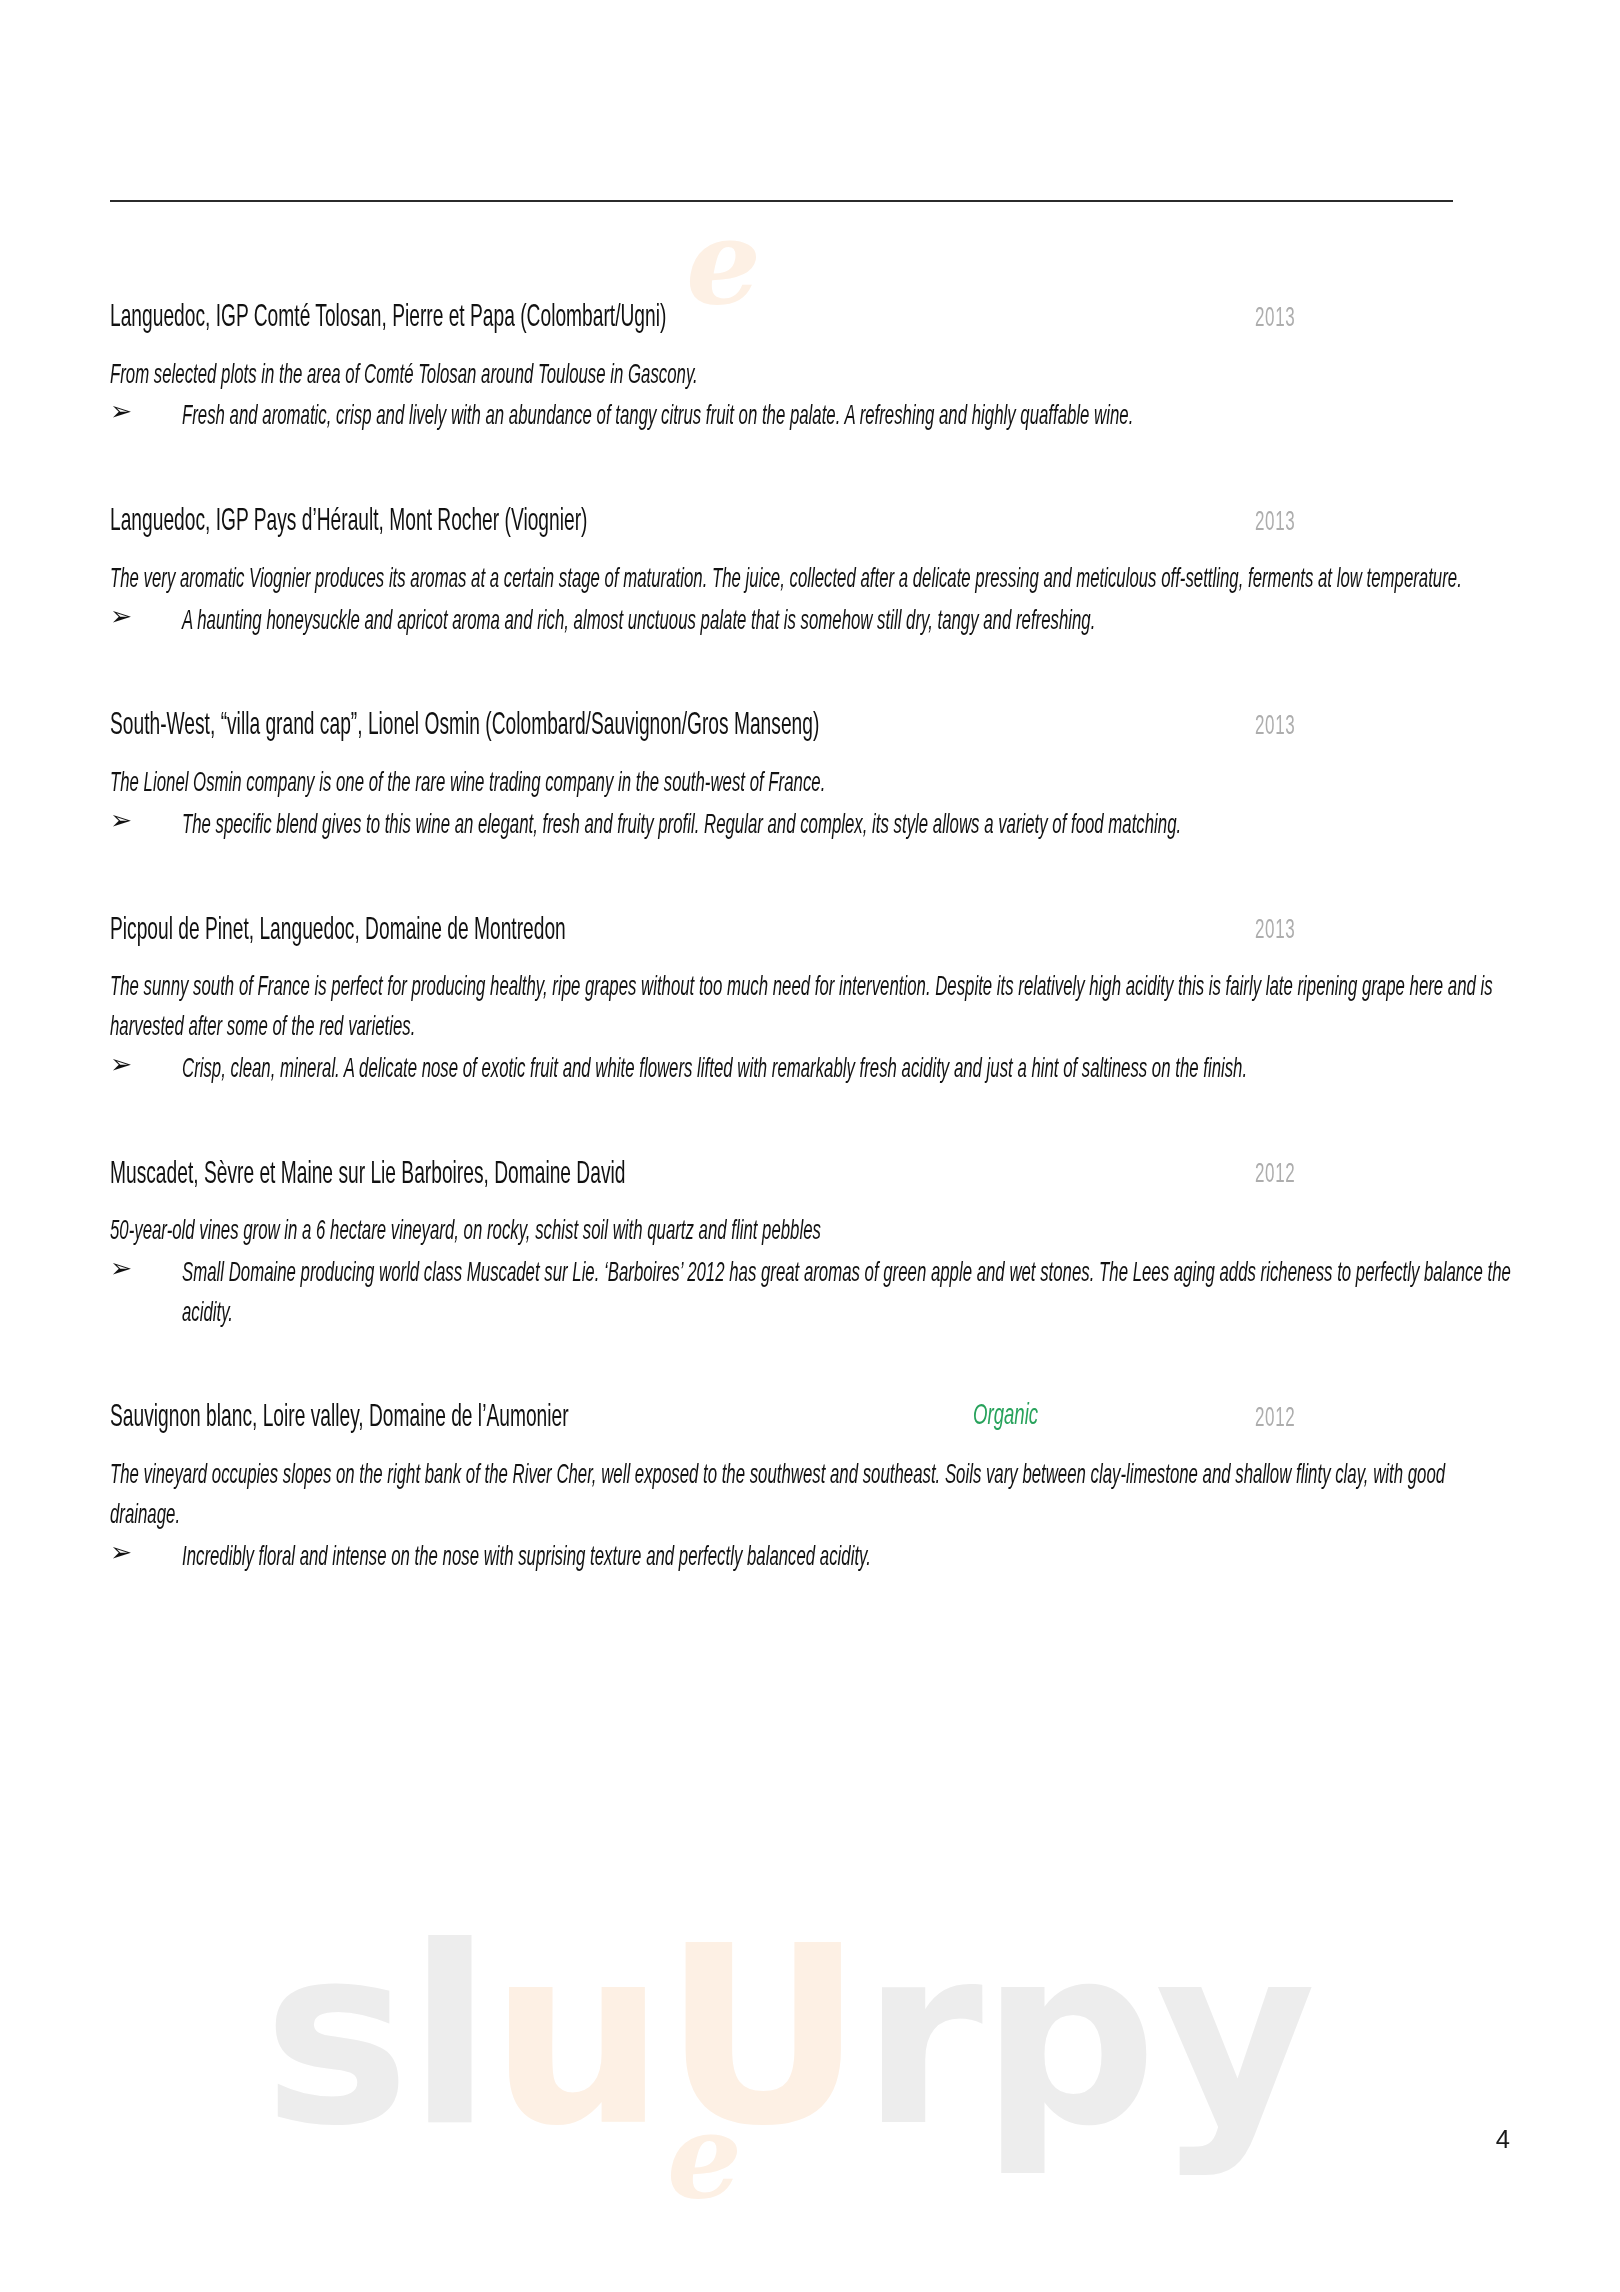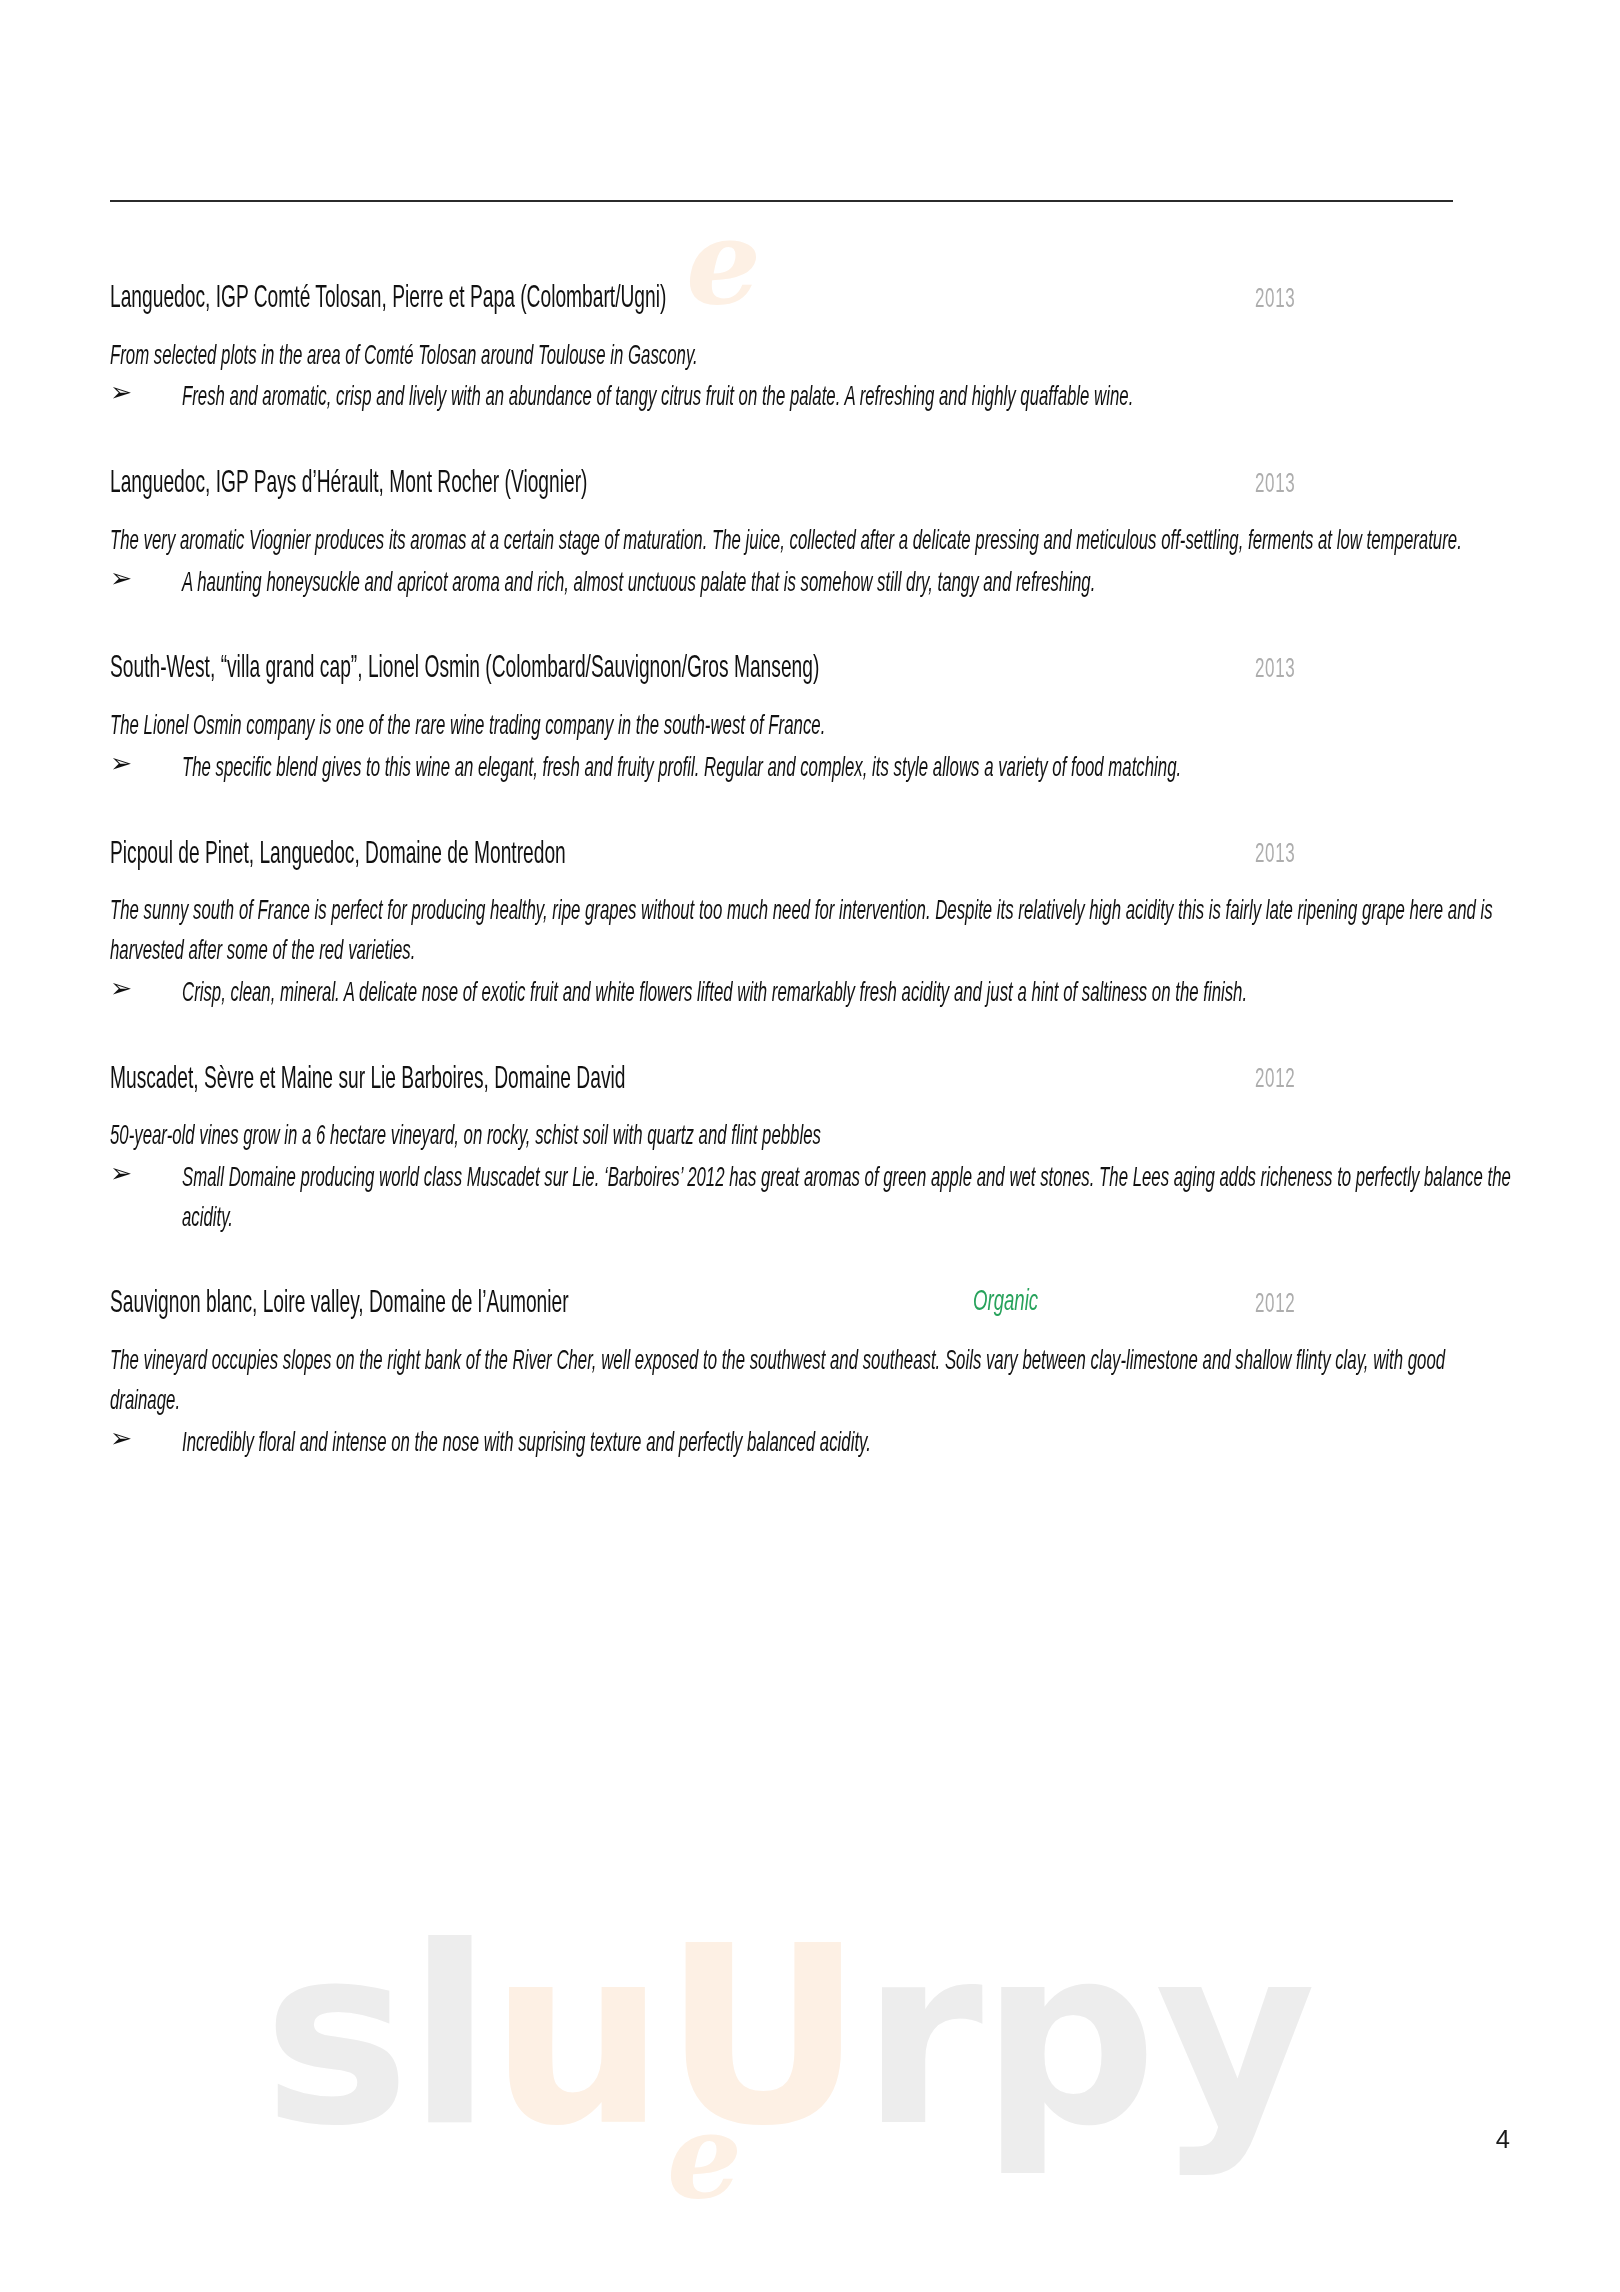--- a/index.html
+++ b/index.html
@@ -107,20 +107,21 @@
   .wine-entry {
     position: relative;
     margin-bottom: 0;
   }
 
   .wine-title-row {
     position: relative;
     display: block;
     height: 45px;
     width: 1392px;
+    margin-top: 19px;
   }
   .wine-name {
     position: absolute;
     left: 0;
     top: 0;
     font-family: "Liberation Sans", sans-serif;
     font-weight: 400;
     font-size: 32px;
     color: #111111;
     white-space: nowrap;

